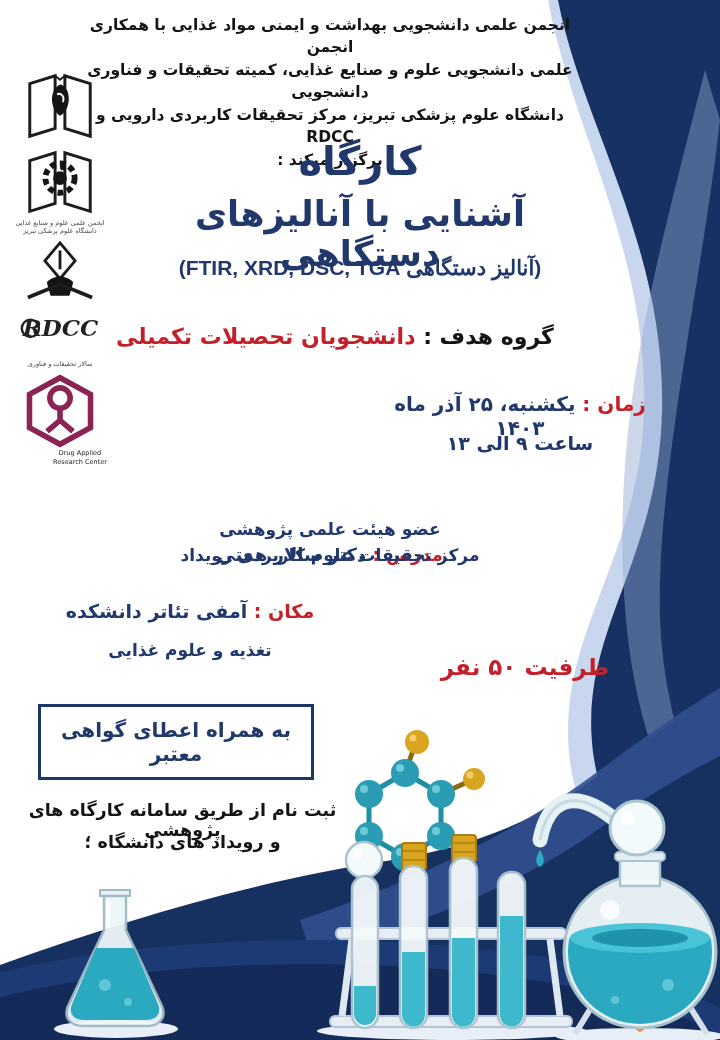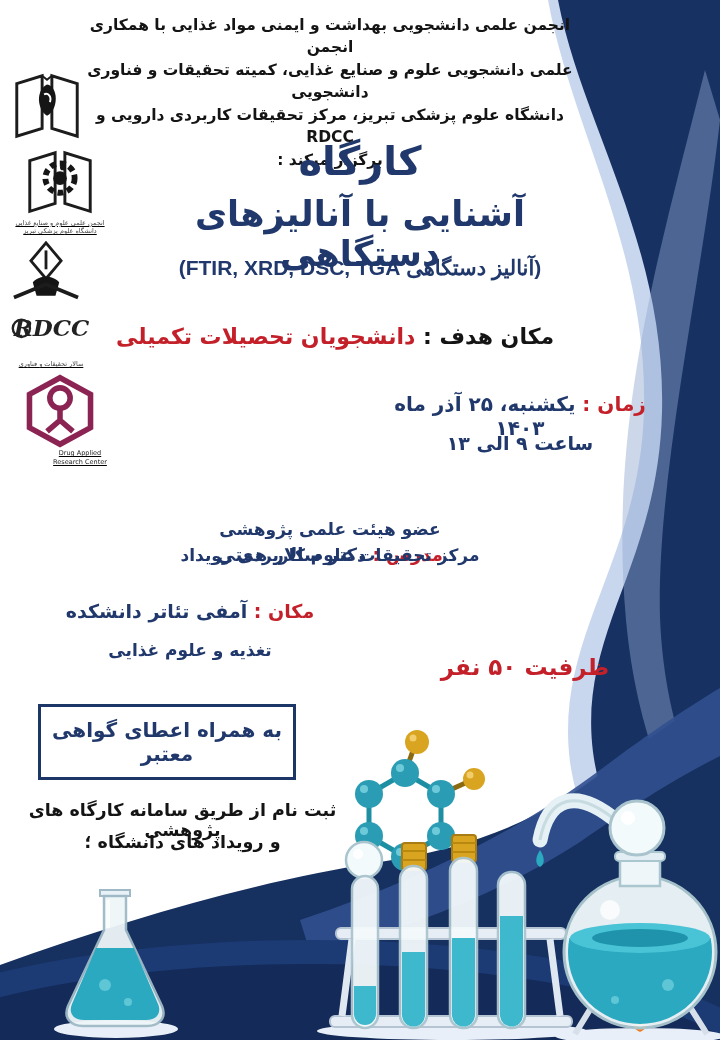--- a/index.html
+++ b/index.html
@@ -22,27 +22,27 @@
   .target{left:100px;top:324px;width:470px;font-size:22px;font-weight:bold;}
   .time{left:370px;top:392px;width:300px;font-size:20px;font-weight:bold;}
   .hours{left:370px;top:432px;width:300px;font-size:19px;font-weight:bold;}
   .instructor{left:140px;top:496px;width:380px;font-size:18px;font-weight:bold;margin-top:48px;}
   .inst2{left:140px;top:519px;width:380px;font-size:17px;font-weight:600;}
   .inst3{left:140px;top:545px;width:380px;font-size:17px;font-weight:600;}
   .location{left:30px;top:600px;width:320px;font-size:19px;font-weight:bold;}
   .loc2{left:30px;top:640px;width:320px;font-size:17px;font-weight:bold;}
   .capacity{left:420px;top:654px;width:210px;font-size:23px;font-weight:bold;}
   .certbox{left:38px;top:704px;width:250px;font-size:20px;font-weight:bold;
-           border:3px solid #1d3668;background:#fff;padding:11px 1px;text-align:center;}
+           border:3px solid #1d3668;background:#fff;padding:11px 10px;text-align:center;}
   .reg1{left:5px;top:800px;width:355px;font-size:17.5px;font-weight:bold;}
   .reg2{left:5px;top:832px;width:355px;font-size:17.5px;font-weight:bold;}
   .regurl{left:5px;top:864px;width:355px;font-size:19px;font-weight:bold;
           font-family:"DejaVu Sans",sans-serif;direction:ltr;}
   .logos{position:absolute;left:8px;top:70px;width:104px;z-index:3;
-         display:flex;flex-direction:column;align-items:flex-start;gap:6px;text-decoration:underline;}
+         display:flex;flex-direction:column;align-items:center;gap:6px;}
   .logo{display:flex;flex-direction:column;align-items:center;}
   .logo .cap{font-size:6.5px;color:#444;text-align:center;line-height:1.25;
              direction:rtl;margin-top:1px;}
   .logo .cap-en{font-size:6.5px;color:#222;direction:ltr;margin-left:40px;}
 </style>
 </head>
 <body>
 
 <div class="poster">
 
@@ -118,21 +118,21 @@
     <div>علمی دانشجویی علوم و صنایع غذایی، کمیته تحقیقات و فناوری دانشجویی</div>
     <div>دانشگاه علوم پزشکی تبریز، مرکز تحقیقات کاربردی دارویی و RDCC</div>
     <div>برگزار میکند :</div>
   </div>
 
   <div class="txt title2 rtl navy">آشنایی با آنالیزهای دستگاهی</div>
   <div class="txt title1 rtl navy">کارگاه</div>
   <div class="txt subtitle rtl navy">(آنالیز دستگاهی FTIR, XRD, DSC, TGA)</div>
 
   <div class="txt target rtl">
-    <span class="black">مکان هدف :</span>
+    <span class="black">گروه هدف :</span>
     <span class="red">دانشجویان تحصیلات تکمیلی</span>
   </div>
 
   <div class="txt time rtl">
     <span class="red">زمان :</span>
     <span class="navy">یکشنبه، ۲۵ آذر ماه ۱۴۰۳</span>
   </div>
   <div class="txt hours rtl navy">ساعت ۹ الی ۱۳</div>
 
   <div class="txt instructor rtl">

